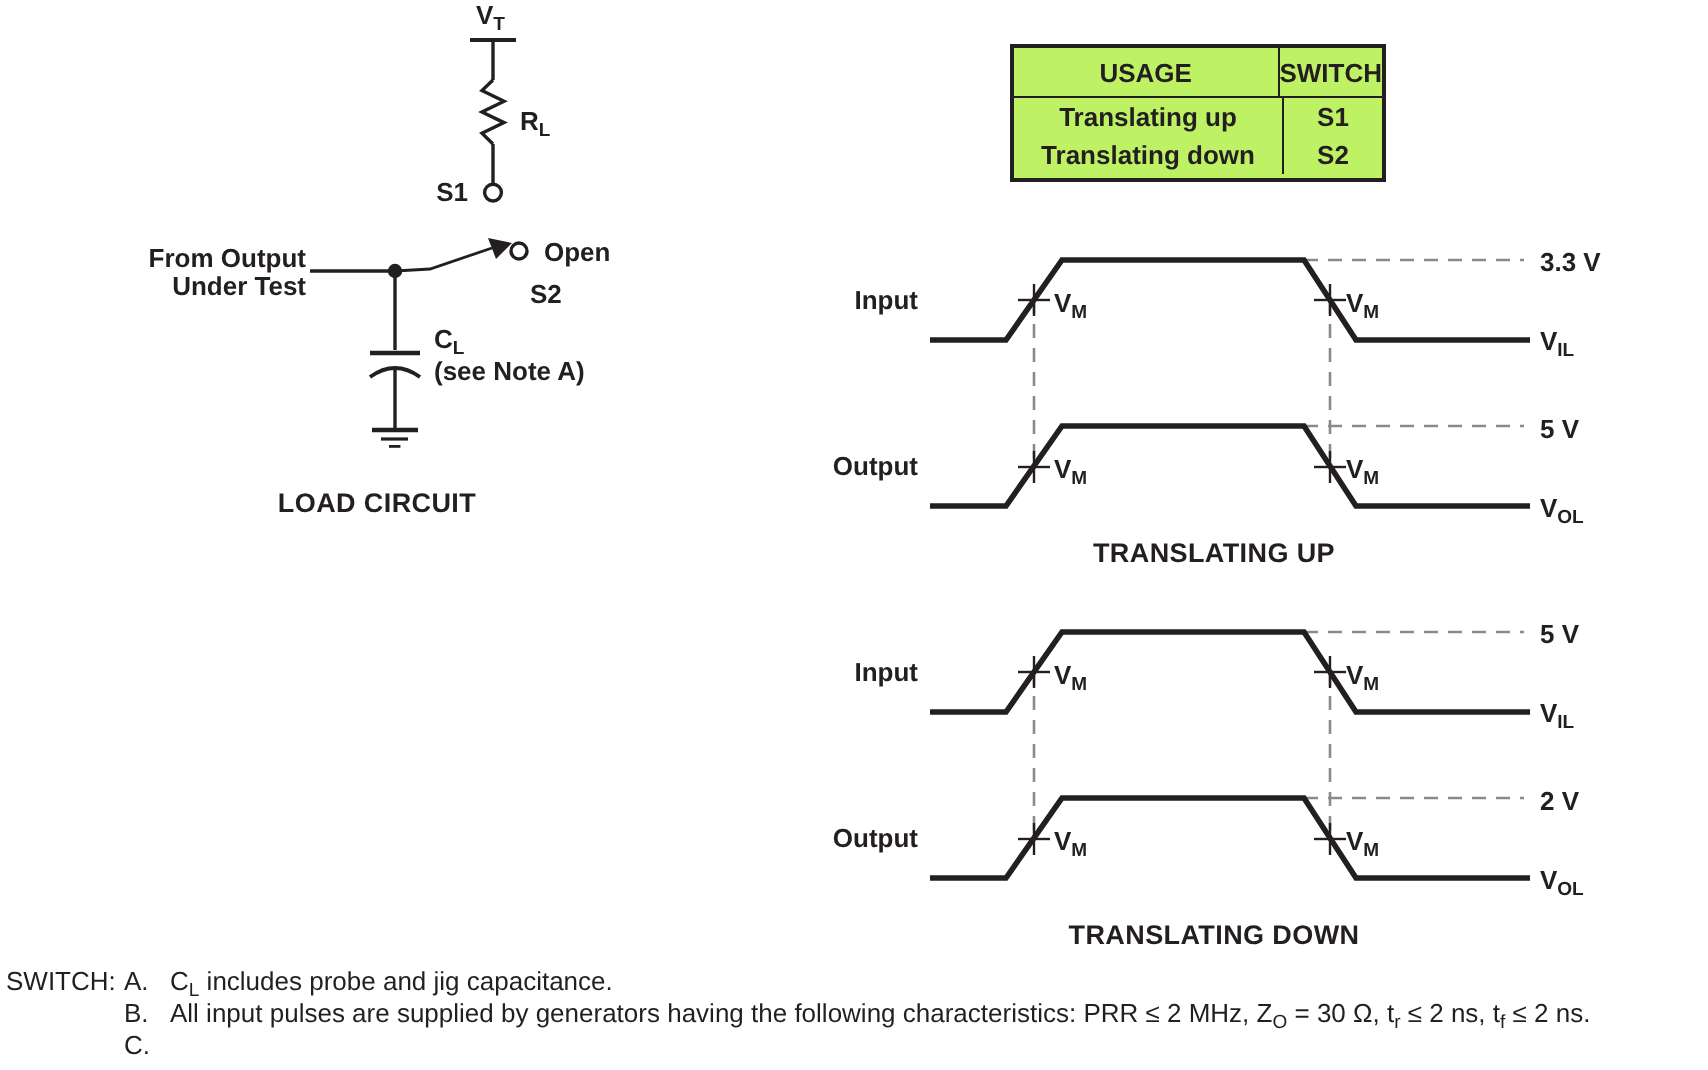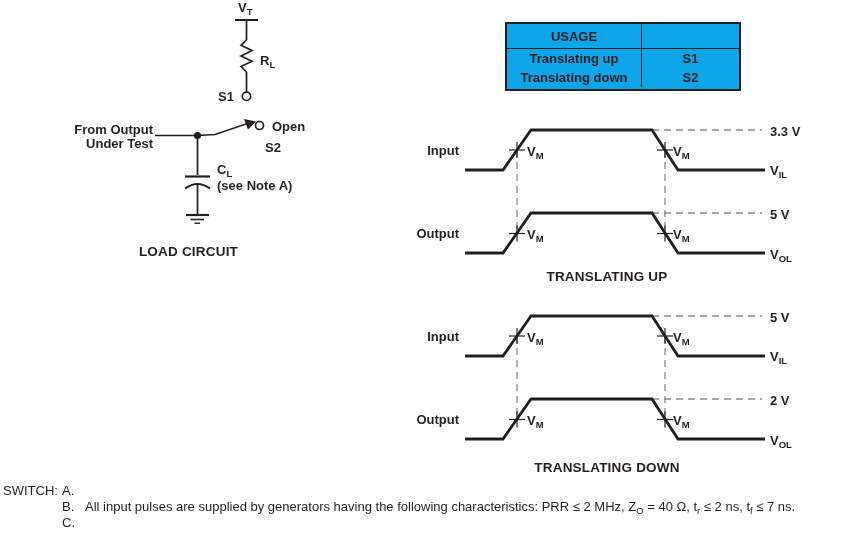--- a/index.html
+++ b/index.html
@@ -3,22 +3,22 @@
 <meta charset="utf-8">
 <style>
   html,body{margin:0;padding:0;background:#fff;}
   .canvas{position:relative;width:854px;height:535px;background:#fff;overflow:hidden;
           font-family:"Liberation Sans",sans-serif;color:#231f20;}
   .abs{position:absolute;}
   svg text{font-family:"Liberation Sans",sans-serif;font-weight:bold;font-size:13px;fill:#231f20;}
   svg text.cap{font-size:13.5px;letter-spacing:.2px;}
   svg tspan.sub{font-size:9.5px;}
   
-  .usage-table{position:absolute;left:505px;top:22px;width:236px;border:2px solid #231f20;
-               box-sizing:border-box;background:#0ea5e9;padding-bottom:2px;}
+  .usage-table{position:absolute;left:505px;top:22px;width:188px;border:2px solid #231f20;
+               box-sizing:border-box;background:#bef264;padding-bottom:2px;}
   .tr{display:flex;}
   .tr.hdr{border-bottom:1.5px solid #231f20;}
   .tc{display:flex;align-items:center;justify-content:center;font-weight:bold;font-size:13px;}
   .c1{width:135px;border-right:1.5px solid #231f20;box-sizing:border-box;}
   .c2{flex:1;}
   .tr.hdr .tc{height:24px;}
   .tr.row .tc{height:19px;}
   
   .notes{position:absolute;left:3px;top:483px;font-size:13px;line-height:16px;white-space:nowrap;}
   .note-row{display:flex;}
@@ -67,20 +67,21 @@
       <path d="M126,215 H149" stroke="#231f20" stroke-width="2.2"></path>
       <path d="M130.5,219.5 H144" stroke="#231f20" stroke-width="1.6"></path>
       <path d="M134.5,223.2 H140.2" stroke="#231f20" stroke-width="1.4"></path>
     </g>
     <text class="cap" x="128.5" y="256" text-anchor="middle">LOAD CIRCUIT</text>
   </svg>
 
   <div class="usage-table">
     <div class="tr hdr">
       <div class="tc c1">USAGE</div>
+      <div class="tc c2">SWITCH</div>
     </div>
     <div class="tr row">
       <div class="tc c1">Translating up</div>
       <div class="tc c2">S1</div>
     </div>
     <div class="tr row">
       <div class="tc c1">Translating down</div>
       <div class="tc c2">S2</div>
     </div>
   </div>
@@ -146,25 +147,26 @@
     <text x="355" y="57"><tspan>V</tspan><tspan class="sub" dy="3">IL</tspan></text>
     <text x="355" y="101">2 V</text>
     <text x="355" y="140.5"><tspan>V</tspan><tspan class="sub" dy="3">OL</tspan></text>
     <text class="cap" x="192" y="168" text-anchor="middle">TRANSLATING DOWN</text>
   </svg>
 
   <div class="notes">
     <div class="note-row">
       <span class="n-label">SWITCH:</span>
       <span class="n-letter">A.</span>
+      <span class="n-text"><span>C</span><sub>L</sub><span> includes probe and jig capacitance.</span></span>
     </div>
     <div class="note-row">
       <span class="n-label"></span>
       <span class="n-letter">B.</span>
-      <span class="n-text"><span>All input pulses are supplied by generators having the following characteristics: PRR ≤ 2 MHz, Z</span><sub>O</sub><span> = 40 Ω, t</span><sub>r</sub><span> ≤ 2 ns, t</span><sub>f</sub><span> ≤ 7 ns.</span></span>
+      <span class="n-text"><span>All input pulses are supplied by generators having the following characteristics: PRR ≤ 2 MHz, Z</span><sub>O</sub><span> = 30 Ω, t</span><sub>r</sub><span> ≤ 2 ns, t</span><sub>f</sub><span> ≤ 2 ns.</span></span>
     </div>
     <div class="note-row">
       <span class="n-label"></span>
       <span class="n-letter">C.</span>
     </div>
   </div>
 
 </div>
 
 </body></html>

